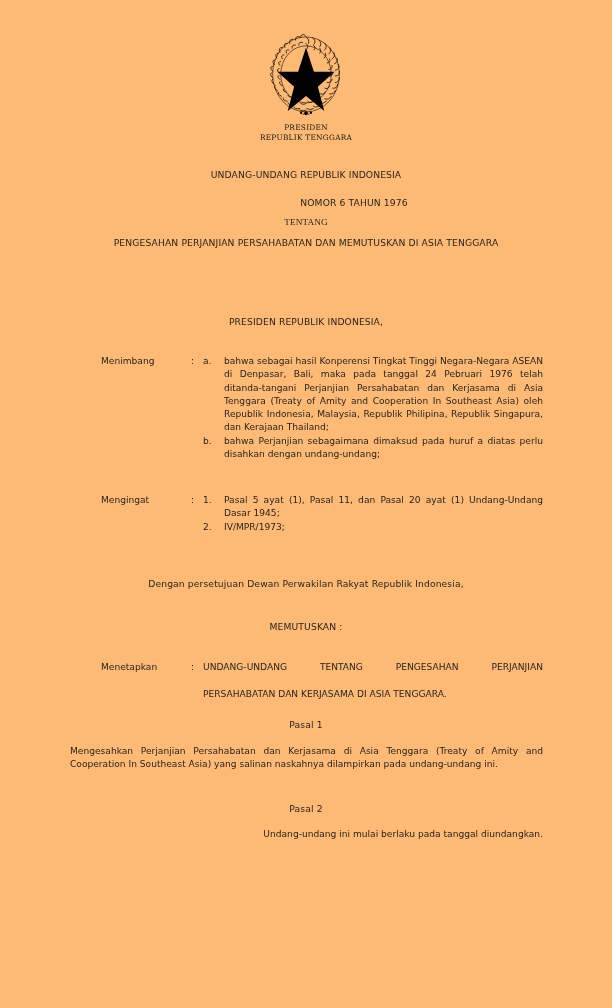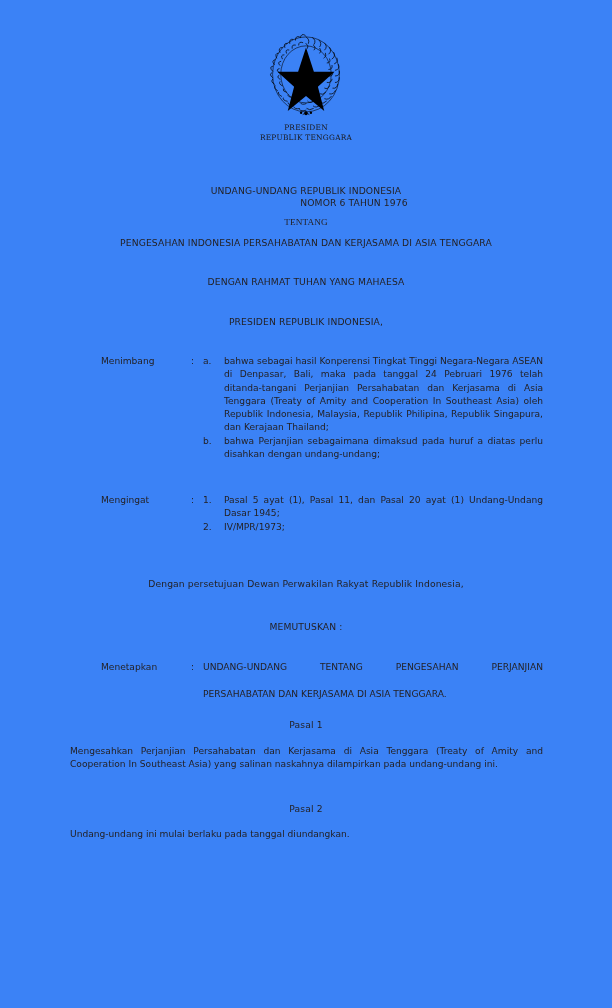--- a/index.html
+++ b/index.html
@@ -5,21 +5,21 @@
 <style>
   html, body {
     margin: 0;
     padding: 0;
     background: #ffffff;
   }
   .page {
     position: relative;
     width: 612px;
     height: 1008px;
-    background: #3b82f6;
+    background: #fdba74;
     color: #231f20;
     font-family: "DejaVu Sans", "Liberation Sans", sans-serif;
     font-size: 9.1px;
     line-height: 13.3px;
     overflow: hidden;
     box-sizing: border-box;
   }
 
   
   .emblem-block {
@@ -195,26 +195,25 @@
         <circle cx="56" cy="99" r="1.5" fill="#000000"></circle>
         <path d="M50 97 l-4 5 M50 97 l4 5" stroke="#000000" stroke-width="0.8"></path>
       </g>
     </svg>
     <div class="emblem-caption">
       <div>PRESIDEN</div>
       <div>REPUBLIK TENGGARA</div>
     </div>
   </div>
 
-  <div class="center-line" style="top:184px;">UNDANG-UNDANG REPUBLIK INDONESIA</div>
+  <div class="center-line" style="top:168px;">UNDANG-UNDANG REPUBLIK INDONESIA</div>
   <div class="center-line" style="top:196px;padding-left:48px;">NOMOR 6 TAHUN 1976</div>
   <div class="center-line" style="top:216px;font-family:Liberation Serif, serif;">TENTANG</div>
-  <div class="center-line" style="top:236px;">PENGESAHAN INDONESIA PERSAHABATAN DAN KERJASAMA DI ASIA TENGGARA</div>
-
-  <div class="center-line" style="top:275px;">DENGAN RAHMAT TUHAN YANG MAHAESA</div>
+  <div class="center-line" style="top:236px;">PENGESAHAN PERJANJIAN PERSAHABATAN DAN MEMUTUSKAN DI ASIA TENGGARA</div>
+
   <div class="center-line" style="top:315px;">PRESIDEN REPUBLIK INDONESIA,</div>
 
   <div class="clause" style="top:355px;">
     <div class="clause-row">
       <div class="clause-label">Menimbang</div>
       <div class="clause-colon">:</div>
       <div class="clause-marker">a.</div>
       <div class="clause-body">bahwa sebagai hasil Konperensi Tingkat Tinggi Negara-Negara ASEAN di Denpasar, Bali, maka pada tanggal 24 Pebruari 1976 telah ditanda-tangani Perjanjian Persahabatan dan Kerjasama di Asia Tenggara (Treaty of Amity and Cooperation In Southeast Asia) oleh Republik Indonesia, Malaysia, Republik Philipina, Republik Singapura, dan Kerajaan Thailand;</div>
     </div>
     <div class="clause-row sub">
@@ -253,15 +252,15 @@
         <div class="stretch-last">UNDANG-UNDANG TENTANG PENGESAHAN PERJANJIAN</div>
         <div>PERSAHABATAN DAN KERJASAMA DI ASIA TENGGARA.</div>
       </div>
     </div>
   </div>
 
   <div class="center-line" style="top:718px;">Pasal 1</div>
   <div class="para" style="top:745px;">Mengesahkan Perjanjian Persahabatan dan Kerjasama di Asia Tenggara (Treaty of Amity and Cooperation In Southeast Asia) yang salinan naskahnya dilampirkan pada undang-undang ini.</div>
 
   <div class="center-line" style="top:802px;">Pasal 2</div>
-  <div class="para" style="top:828px; text-align:left;">Undang-undang ini mulai berlaku pada tanggal diundangkan.</div>
+  <div class="para" style="top:828px; text-align:right;">Undang-undang ini mulai berlaku pada tanggal diundangkan.</div>
 
 </div>
 
 </body></html>

